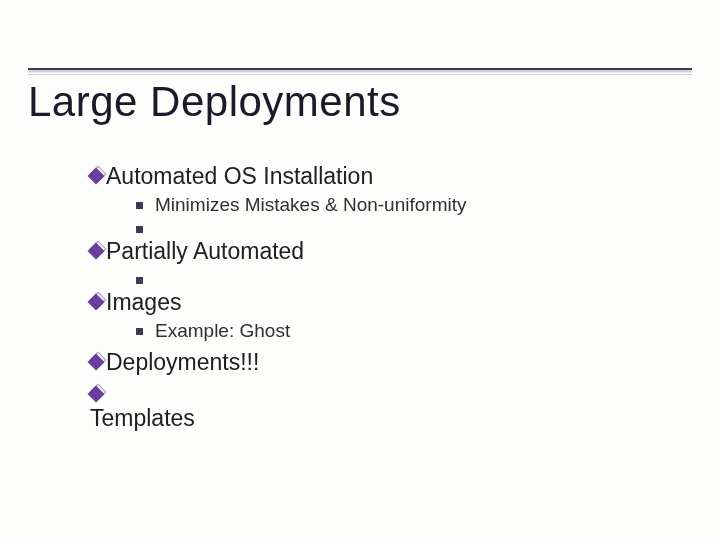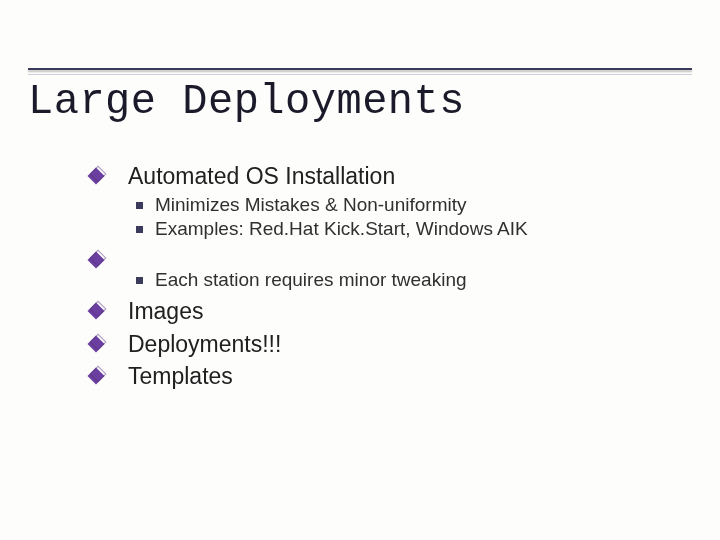--- a/index.html
+++ b/index.html
@@ -32,41 +32,41 @@
     position: absolute;
     left: 0;
     right: 0;
     top: 4px;
     border-top: 1px solid #cfcfe0;
   }
   .title {
     position: absolute;
     left: 28px;
     top: 78px;
-    font-family: Liberation Mono, monospace;
+    font-family: Liberation Sans, sans-serif;
     font-size: 42px;
     color: #1a1a2a;
     letter-spacing: 0.5px;
   }
   .body {
     position: absolute;
     left: 90px;
     top: 158px;
     right: 40px;
   }
   .l1 {
     display: flex;
     align-items: flex-start;
-    gap: 26px;
+    gap: 4px;
     font-size: 23px;
     color: #202020;
     margin-top: 4px;
     line-height: 1.25;
   }
-  .l1 + .l1 { margin-top: 4px; }
+  .l1 + .l1 { margin-top: 4px; flex-direction: column; }
   .sub {
     margin-left: 46px;
     margin-top: 2px;
     margin-bottom: 2px;
   }
   .l2 {
     display: flex;
     align-items: flex-start;
     gap: 12px;
     font-size: 19px;
@@ -121,39 +121,42 @@
       <span class="diamond"></span>
       <span>Automated OS Installation</span>
     </div>
     <div class="sub">
       <div class="l2">
         <span class="square"></span>
         <span>Minimizes Mistakes &amp; Non-uniformity</span>
       </div>
       <div class="l2">
         <span class="square"></span>
-        <span>Examples: Red.Hat Kick.Start, Windows AIK</span>
       </div>
     </div>
 
     <div class="l1">
       <span class="diamond"></span>
+      <span>Partially Automated</span>
     </div>
     <div class="sub">
       <div class="l2">
         <span class="square"></span>
-        <span>Each station requires minor tweaking</span>
       </div>
     </div>
 
     <div class="l1">
       <span class="diamond"></span>
       <span>Images</span>
     </div>
     <div class="sub">
+      <div class="l2">
+        <span class="square"></span>
+        <span>Example: Ghost</span>
+      </div>
     </div>
 
     <div class="l1">
       <span class="diamond"></span>
       <span>Deployments!!!</span>
     </div>
 
     <div class="l1">
       <span class="diamond"></span>
       <span>Templates</span>

